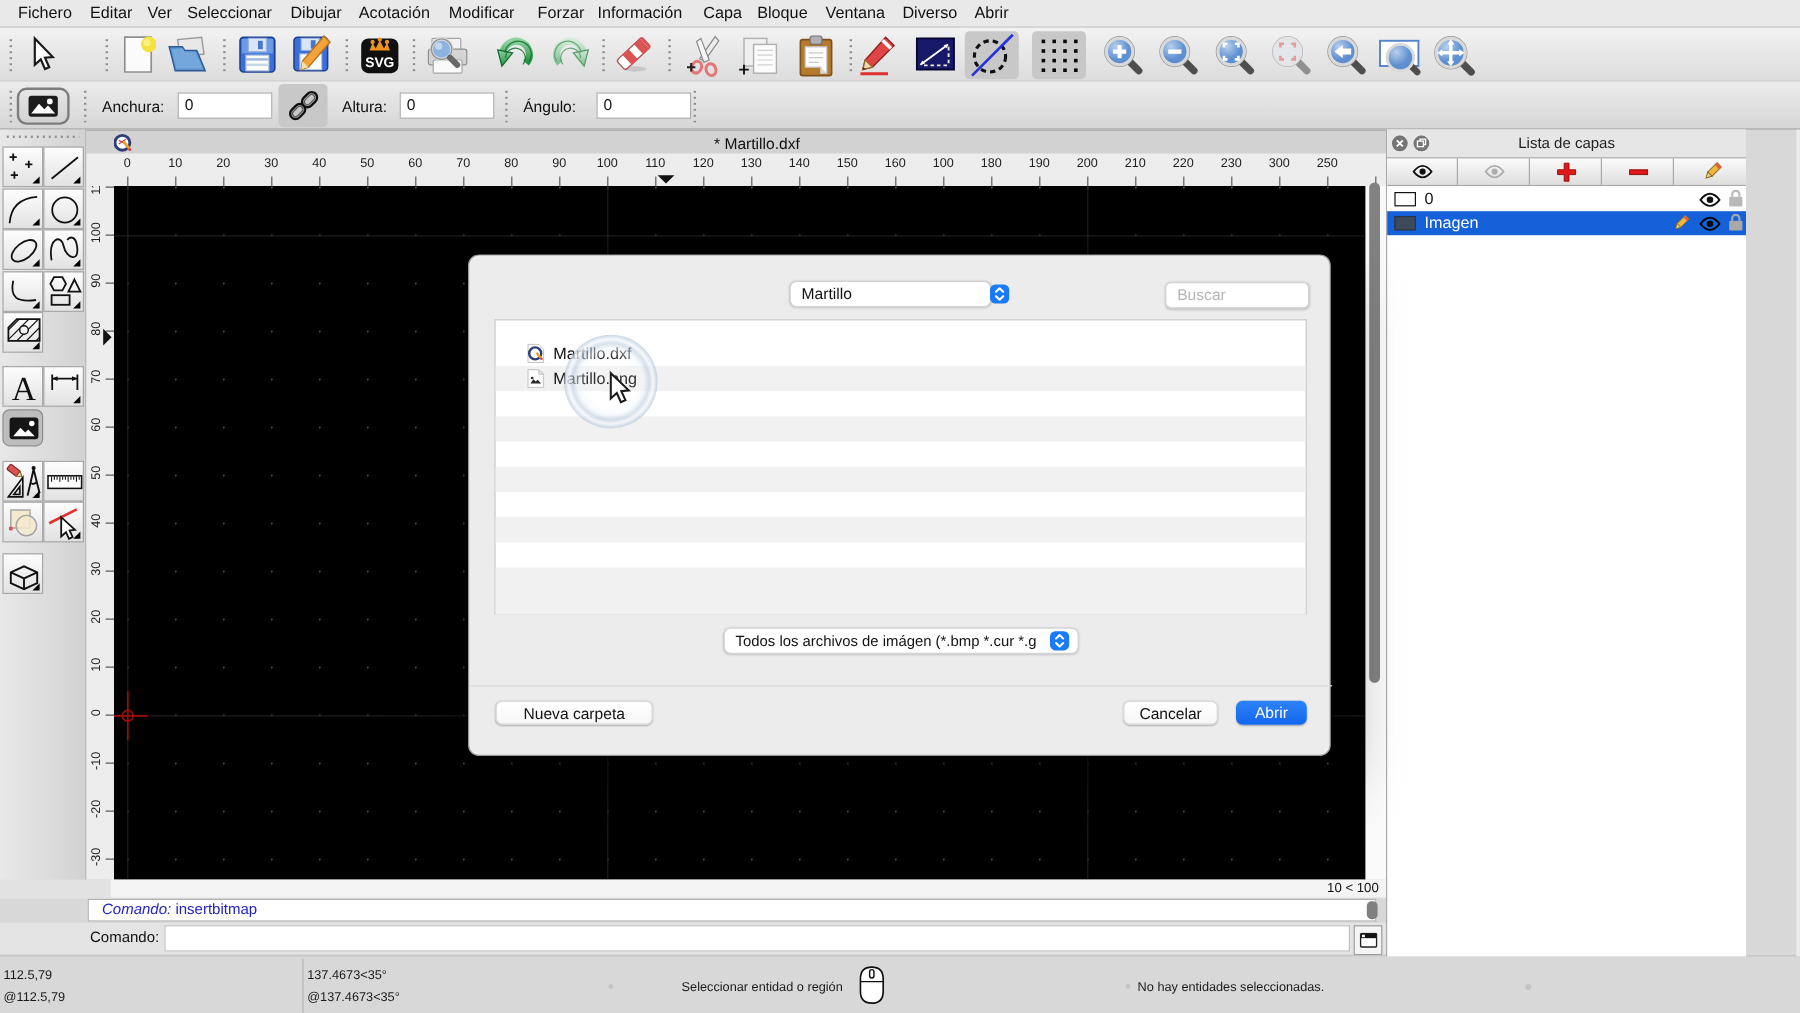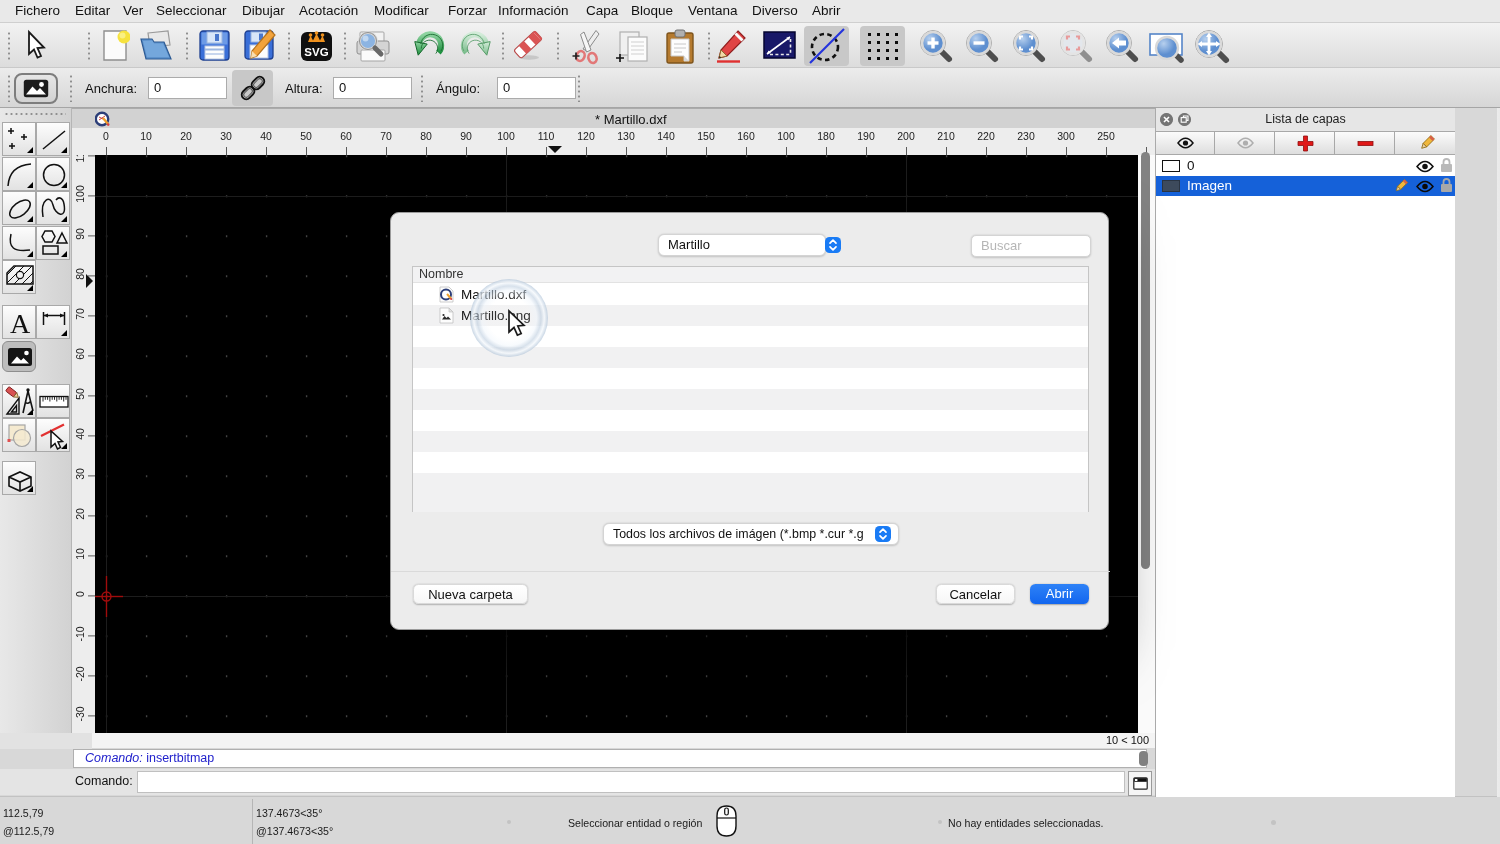--- a/index.html
+++ b/index.html
@@ -824,21 +824,20 @@
 
 <div id="dialog">
 <div class="combo" style="left:267px;top:21px;width:168px">Martillo</div>
 <div class="combochev" style="left:434px;top:24px">
       <svg width="16" height="16" viewBox="0 0 16 16">
         <path d="M5,6.2 L8,3.2 L11,6.2 M5,9.8 L8,12.8 L11,9.8" fill="none" stroke="#fff" stroke-width="1.7" stroke-linecap="round" stroke-linejoin="round"></path>
       </svg>
     </div>
 <div class="combo" style="left:580px;top:22px;width:120px;color:#b6b6b6;border-radius:5px">Buscar</div>
 <div id="filelist">
-<div id="listhead">Nombre</div>
 <div class="frow fstripe" style="top:38px"></div>
 <div class="frow fstripe" style="top:80px"></div>
 <div class="frow fstripe" style="top:122px"></div>
 <div class="frow fstripe" style="top:164px"></div>
 <div class="frow fstripe" style="top:206px"></div>
 <div class="frow fstripe" style="top:227px;height:18px"></div>
 <svg style="position:absolute;left:26px;top:19px" width="15" height="17" viewBox="0 0 15 17">
  <path d="M1,1 L10,1 L14,5 L14,16 L1,16 Z" fill="#fdfdfd" stroke="#c0c0c0" stroke-width=".8"></path>
  <circle cx="7" cy="8.5" r="5" fill="#fff" stroke="#2c3e78" stroke-width="2"></circle>
  <line x1="8" y1="8" x2="12" y2="12.5" stroke="#efa02c" stroke-width="2"></line>
@@ -858,16 +857,16 @@
 <svg style="position:absolute;left:111px;top:94px" width="24" height="30" viewBox="0 0 24 30">
  <path d="M7,4 L7,25 L12,20.5 L15.4,28.2 L19.2,26.5 L15.8,19 L22,18.3 Z" fill="#fff" stroke="#1a1a1a" stroke-width="1.7"></path>
 </svg>
 <div class="combo" style="left:212px;top:310px;width:296px;font-size:12.4px">Todos los archivos de imágen (*.bmp *.cur *.g</div>
 <div class="combochev" style="left:484px;top:313px">
       <svg width="16" height="16" viewBox="0 0 16 16">
         <path d="M5,6.2 L8,3.2 L11,6.2 M5,9.8 L8,12.8 L11,9.8" fill="none" stroke="#fff" stroke-width="1.7" stroke-linecap="round" stroke-linejoin="round"></path>
       </svg>
     </div>
 <div style="position:absolute;left:0;top:358px;width:719px;height:1px;background:#dadada"></div>
-<div class="btn" style="left:22px;top:371px;width:115px">Nueva carpeta</div>
+<div class="btn" style="left:22px;top:371px;width:131px">Nueva carpeta</div>
 <div class="btn" style="left:545px;top:371px;width:79px">Cancelar</div>
 <div class="btn btnblue" style="left:639px;top:371px;width:59px">Abrir</div>
 </div>
 
 </body></html>

